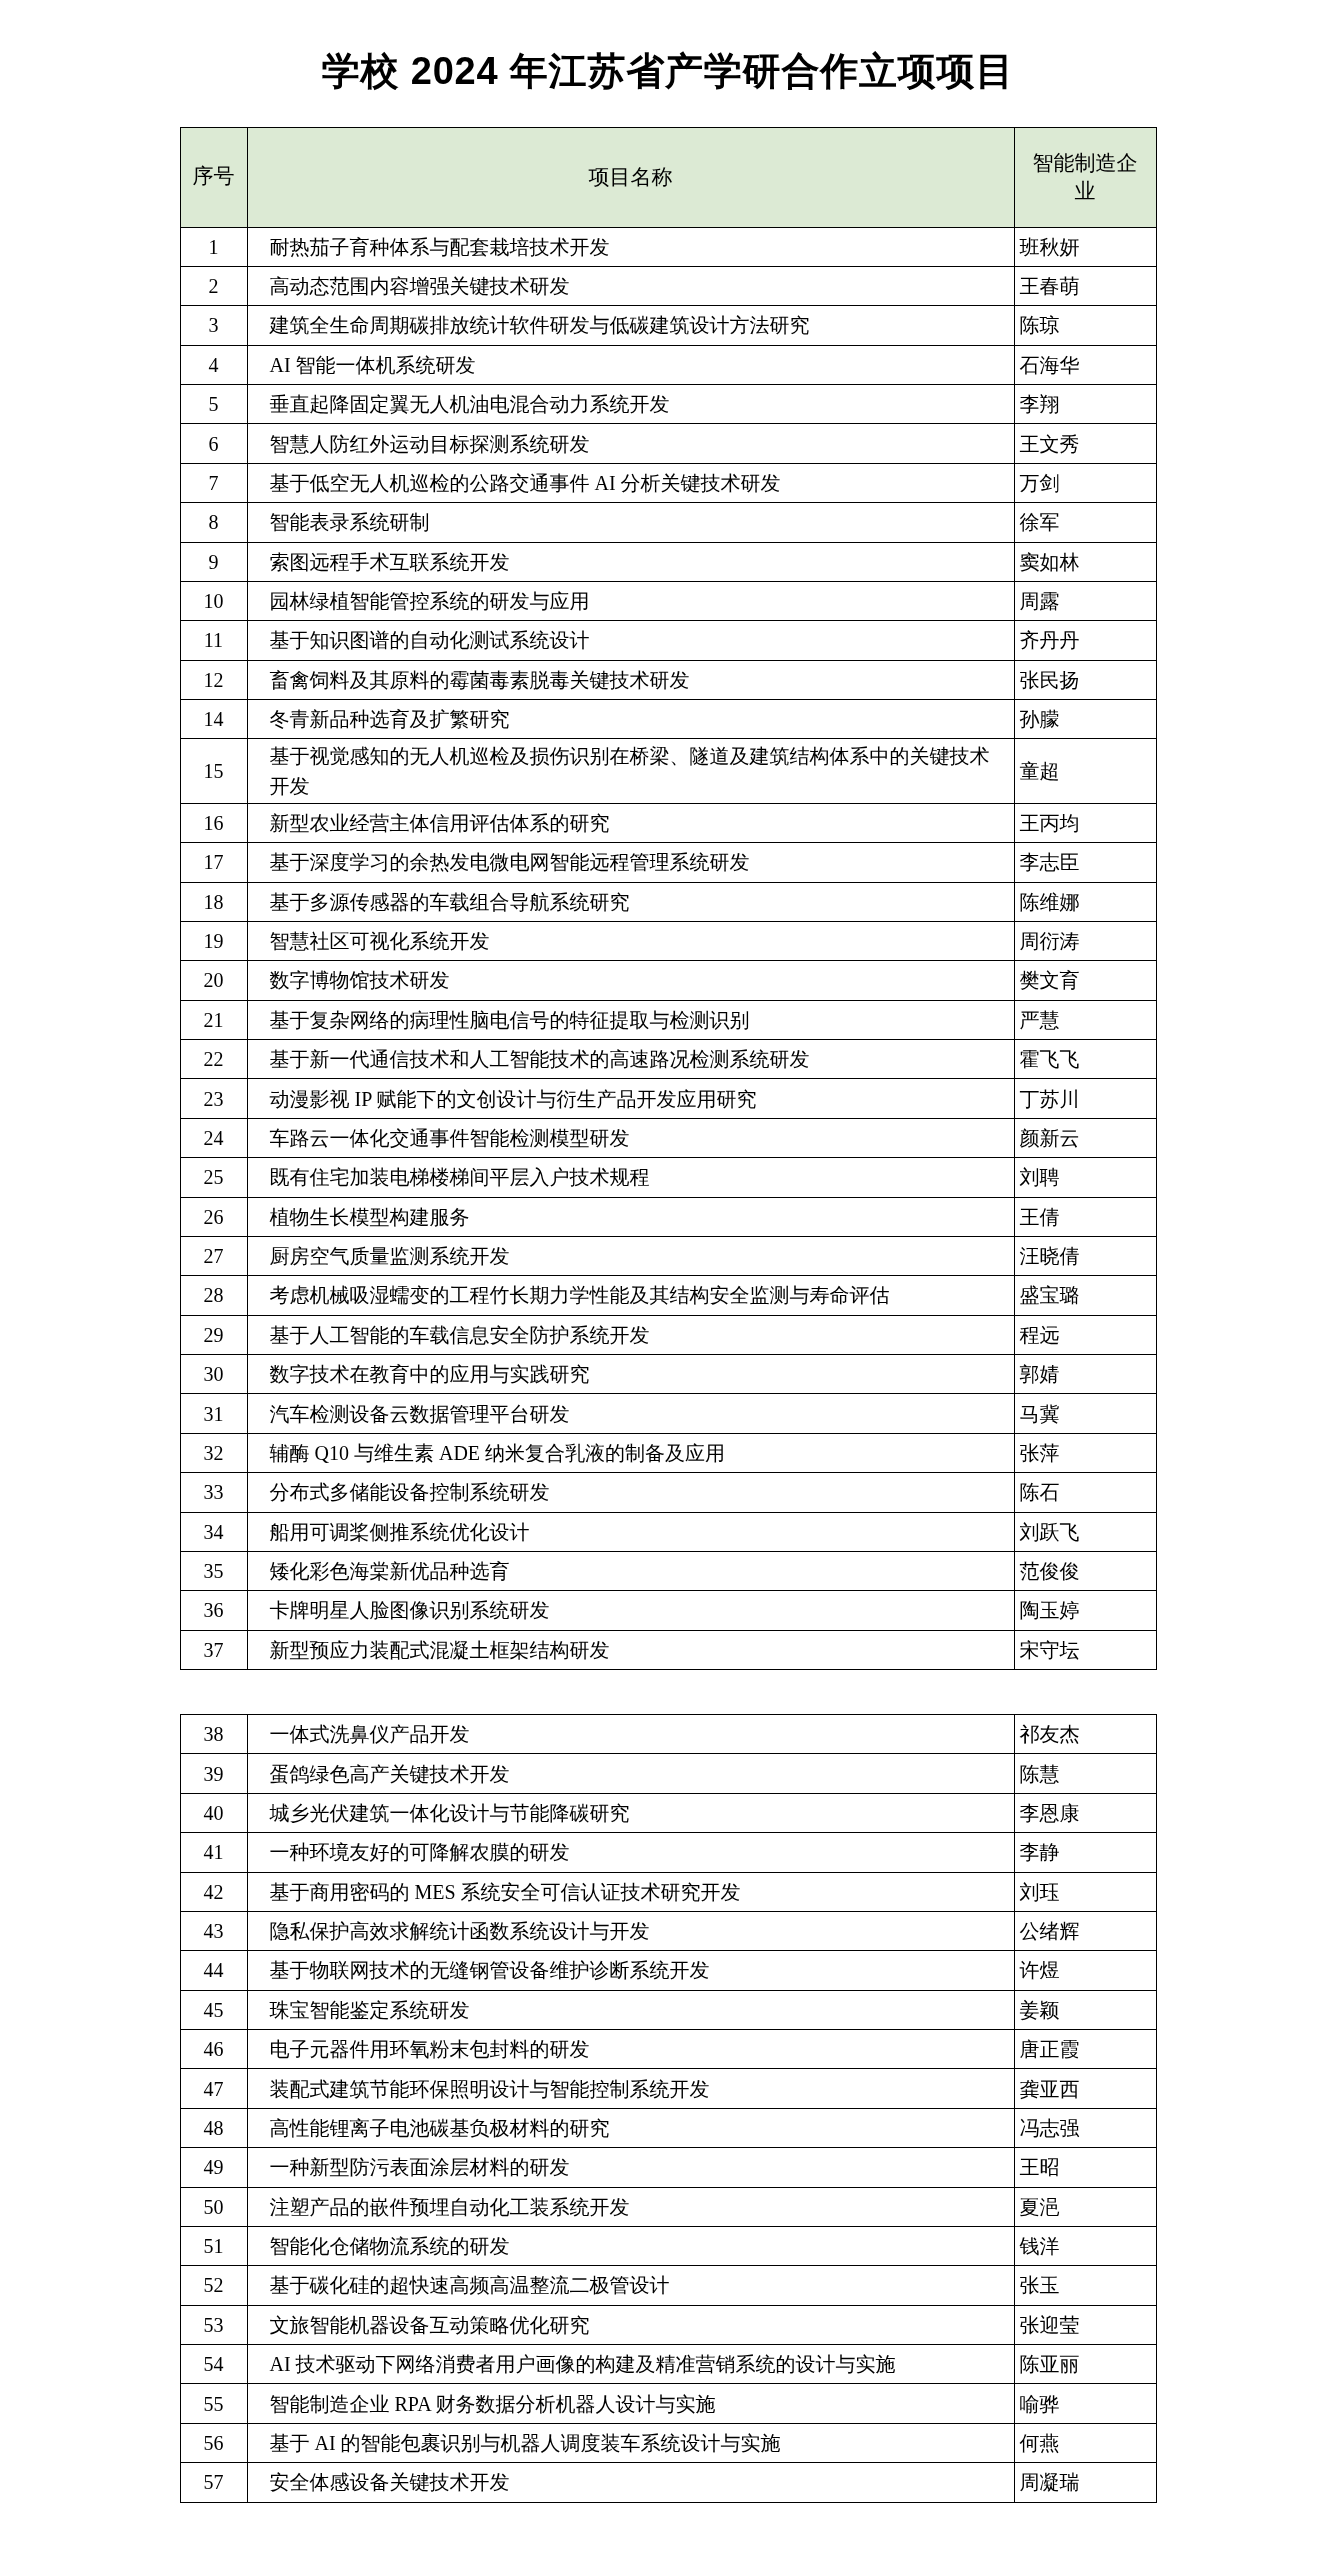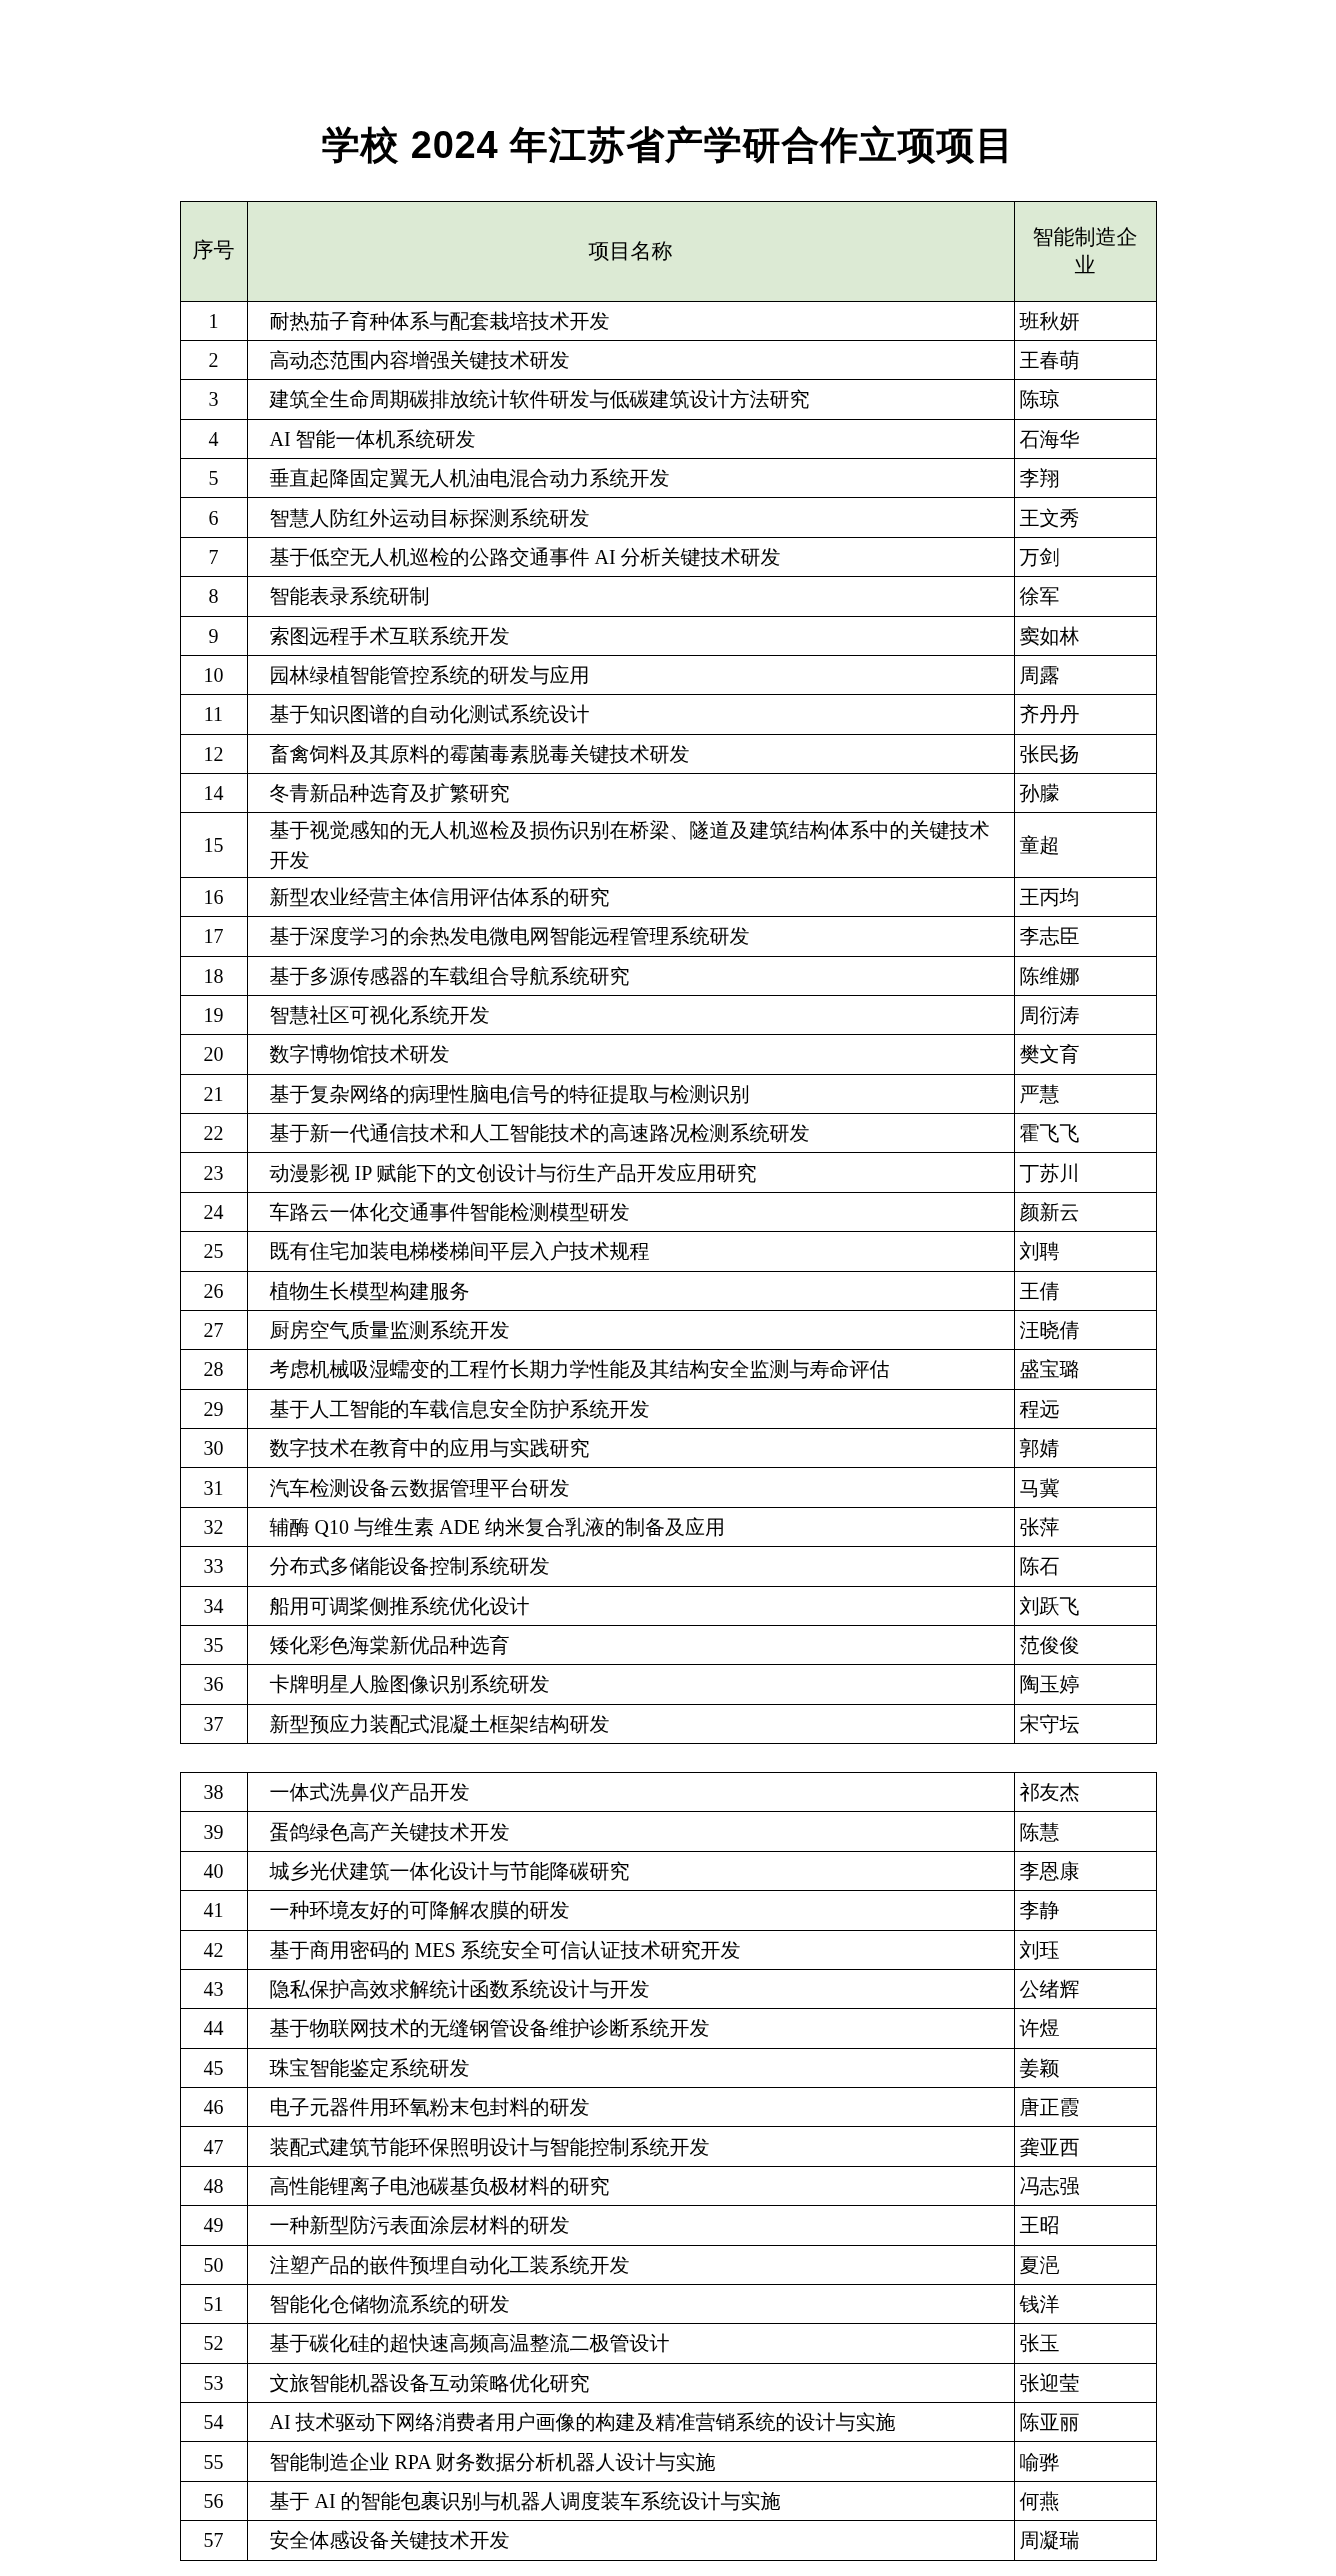--- a/index.html
+++ b/index.html
@@ -8,37 +8,37 @@
     background: #ffffff;
   }
   body {
     width: 1336px;
     height: 2576px;
     font-family: "Liberation Serif", "DejaVu Serif", serif;
     color: #000000;
   }
   .page-title {
     margin: 0;
-    padding-top: 120px;
+    padding-top: 46px;
     text-align: center;
     font-family: "Liberation Sans", "DejaVu Sans", sans-serif;
     font-size: 38px;
     font-weight: bold;
     letter-spacing: 0.8px;
     color: #000000;
   }
   table.projects {
     border-collapse: collapse;
     table-layout: fixed;
     width: 976px;
     margin: 0 auto;
     border: 1.7px solid #000;
   }
   table.projects.first { margin-top: 29.5px; }
-  table.projects.second { margin-top: 28px; }
+  table.projects.second { margin-top: 44px; }
   col.c-index  { width: 67px; }
   col.c-name   { width: 767px; }
   col.c-leader { width: 142px; }
   th, td {
     border: 0.8px solid #000;
     font-size: 20px;
     vertical-align: middle;
     overflow: hidden;
   }
   th {

